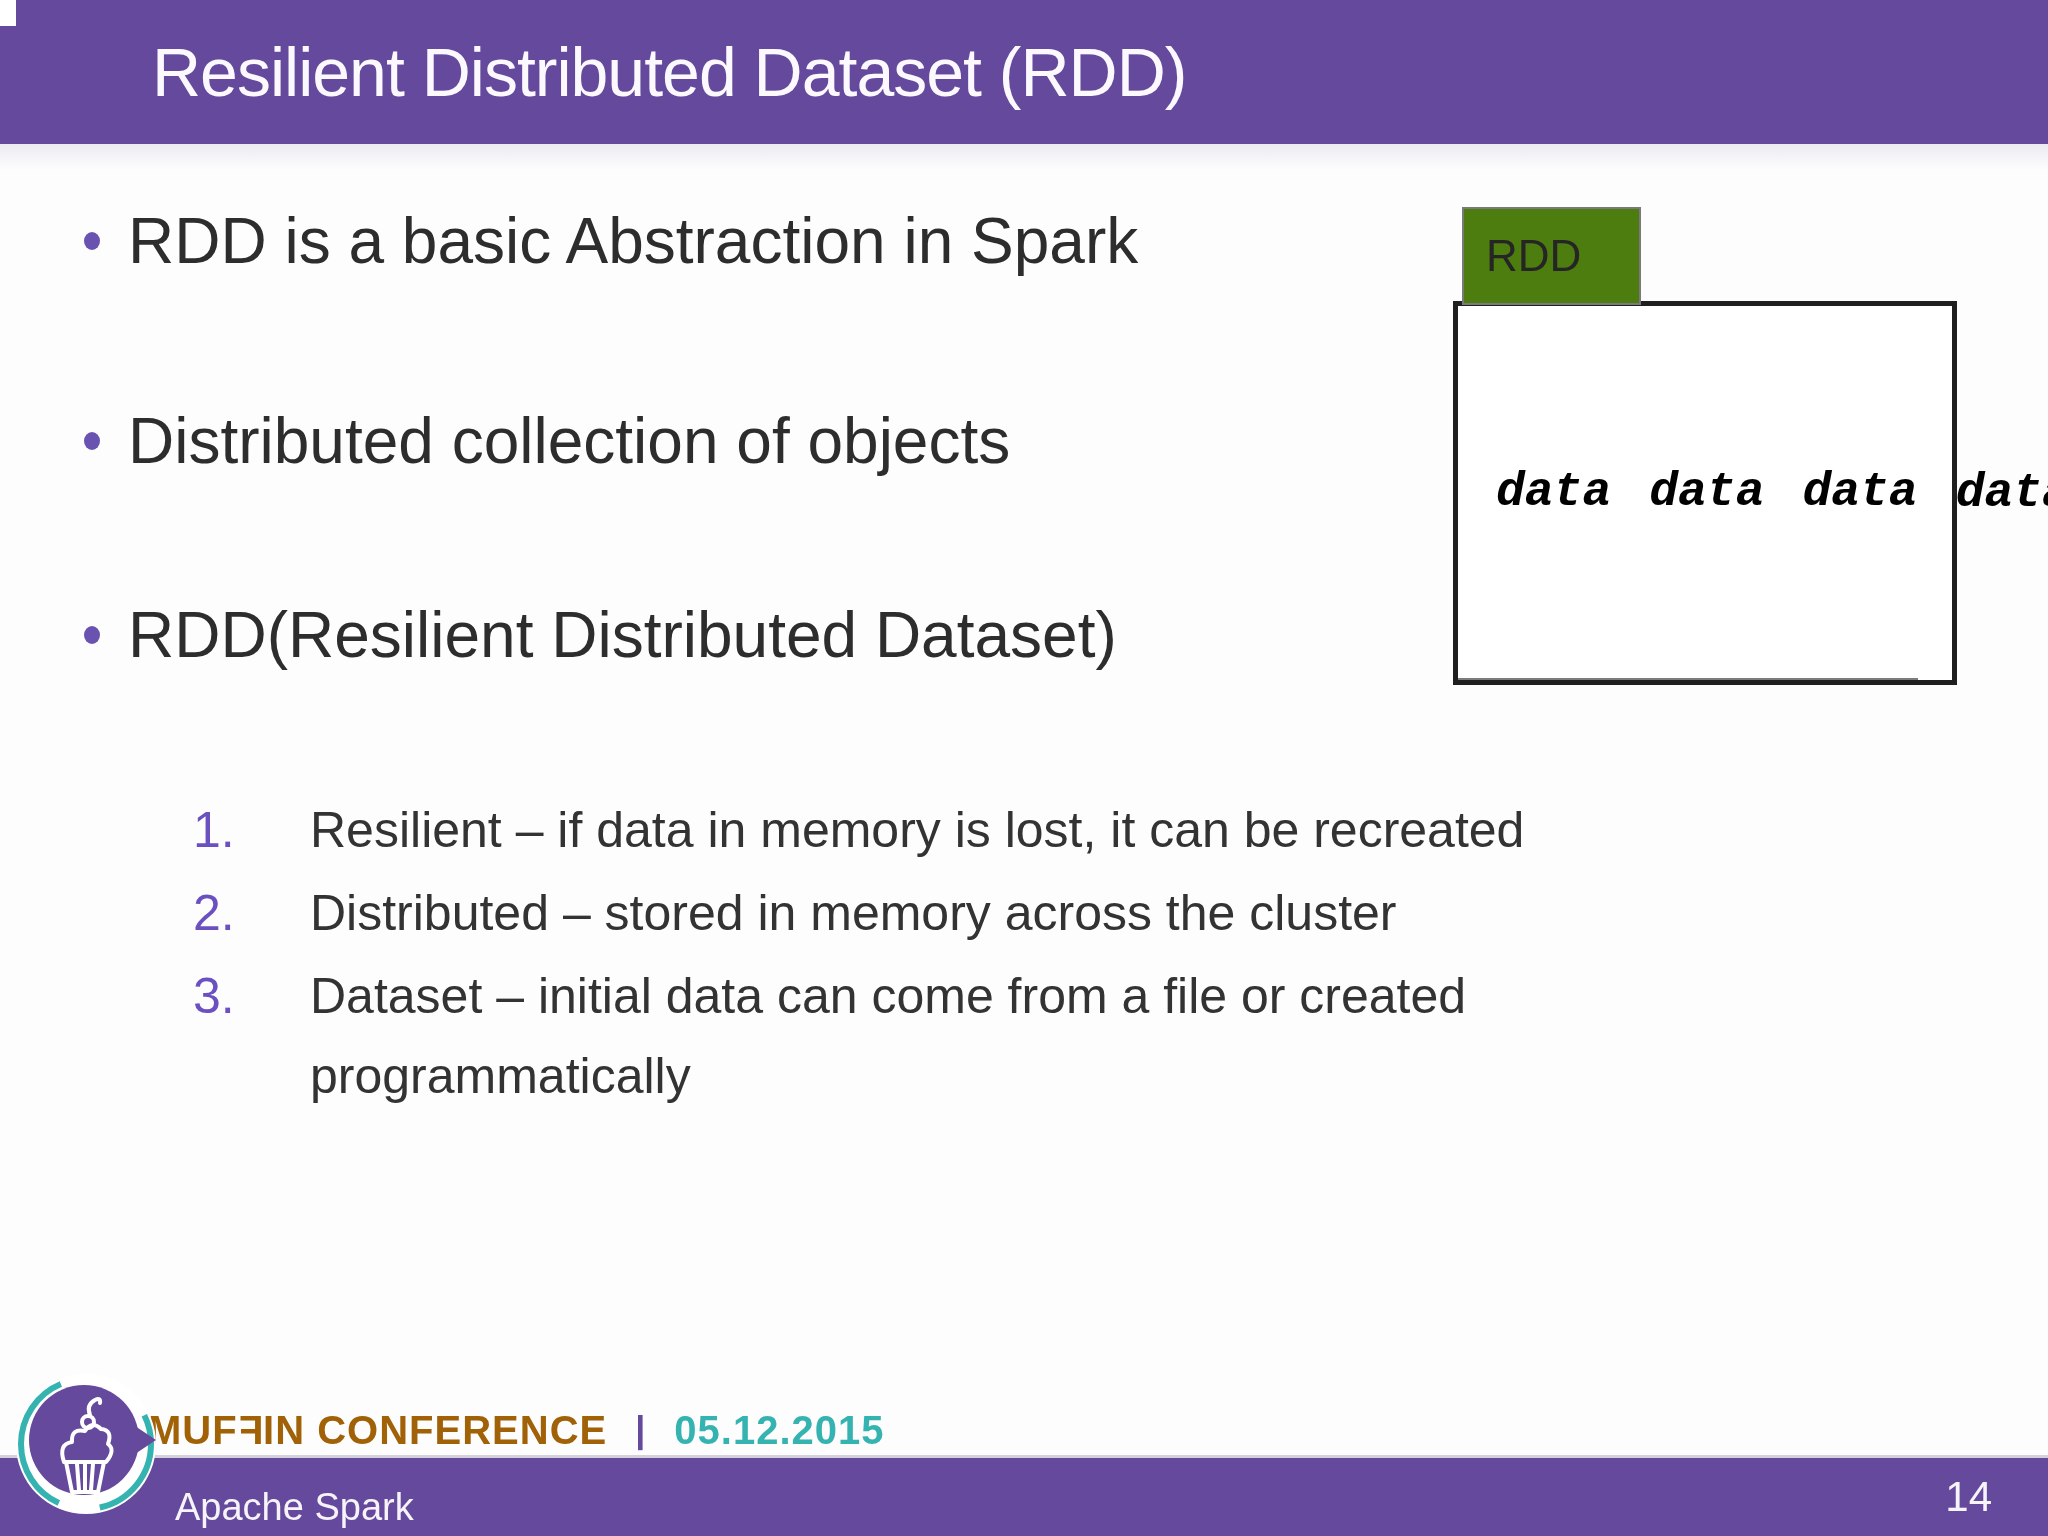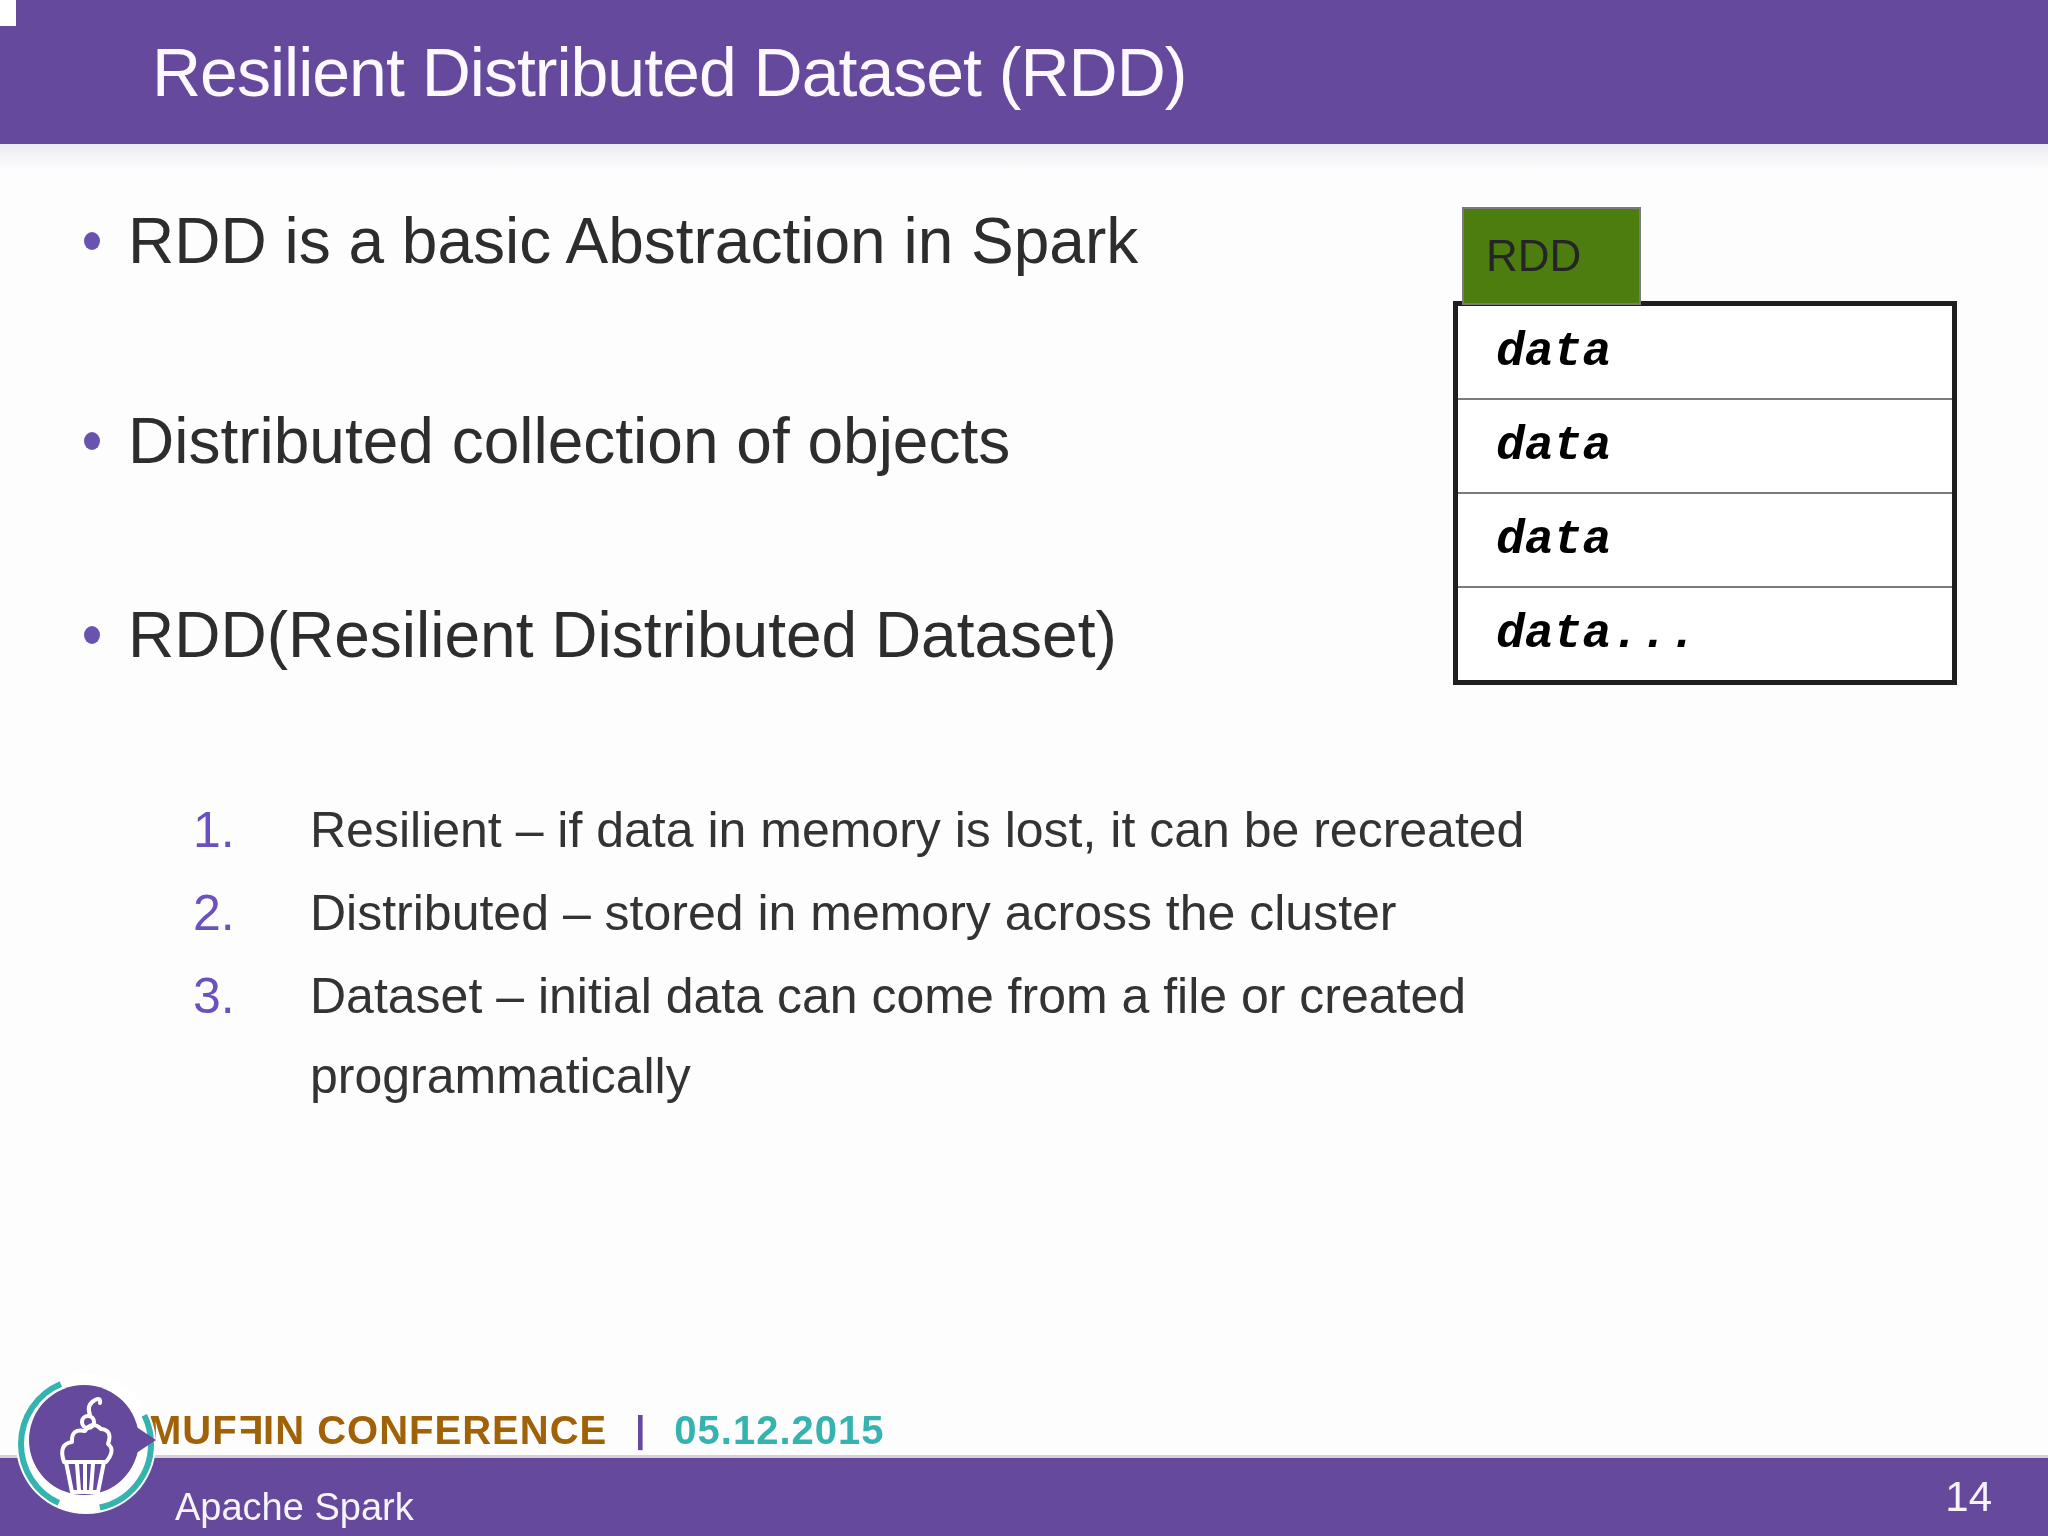--- a/index.html
+++ b/index.html
@@ -51,21 +51,21 @@
   
   .rdd-tab{
     position:absolute;left:1462px;top:207px;width:179px;height:98px;
     background:#4d7c0f;border:2px solid #7A7A7A;box-sizing:border-box;
     display:flex;align-items:center;padding-left:22px;
     font-size:44px;color:#252525;z-index:2;
   }
   .rdd-box{
     position:absolute;left:1453px;top:301px;width:504px;height:384px;
     background:#FFFFFF;border:5px solid #1F1F1F;box-sizing:border-box;
-    display:flex;flex-direction:column;z-index:1;
+    display:flex;flex-direction:row;z-index:1;
   }
   .rdd-row{
     flex:1 1 0;display:flex;align-items:center;padding-left:38px;
     font-family:"Liberation Mono", monospace;
     font-weight:bold;font-style:italic;font-size:48px;color:#000000;
     border-bottom:2px solid #7C7C7C;
   }
   .rdd-row:last-child{border-bottom:none;}
   
   .footer-divider{

